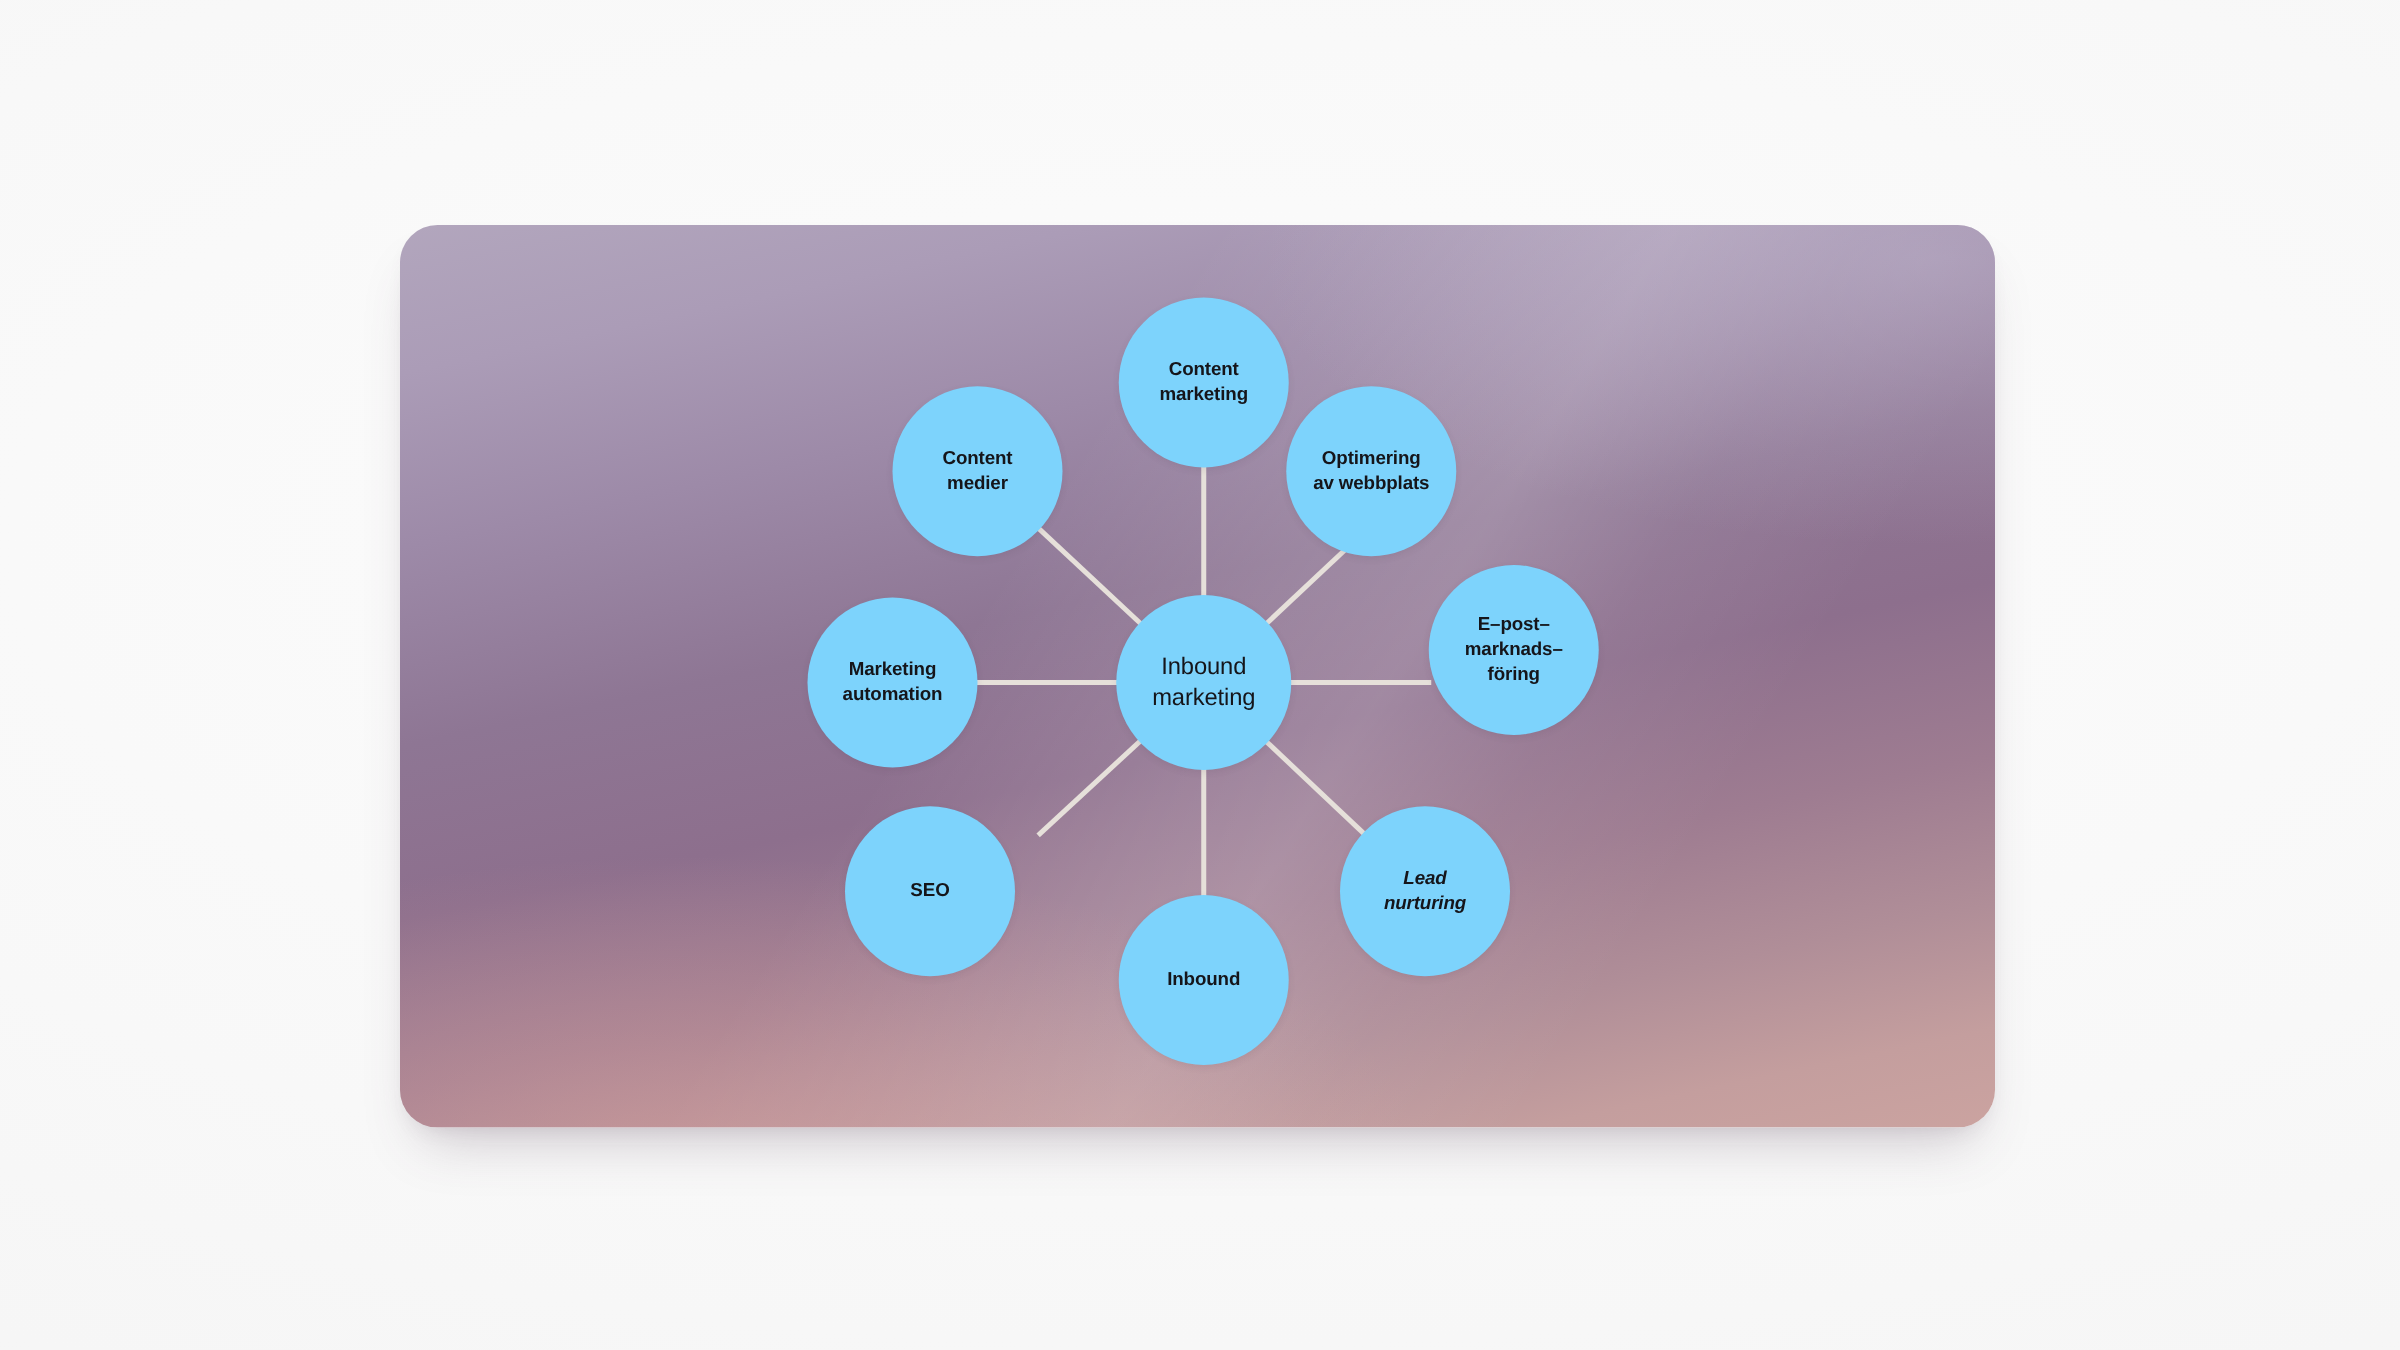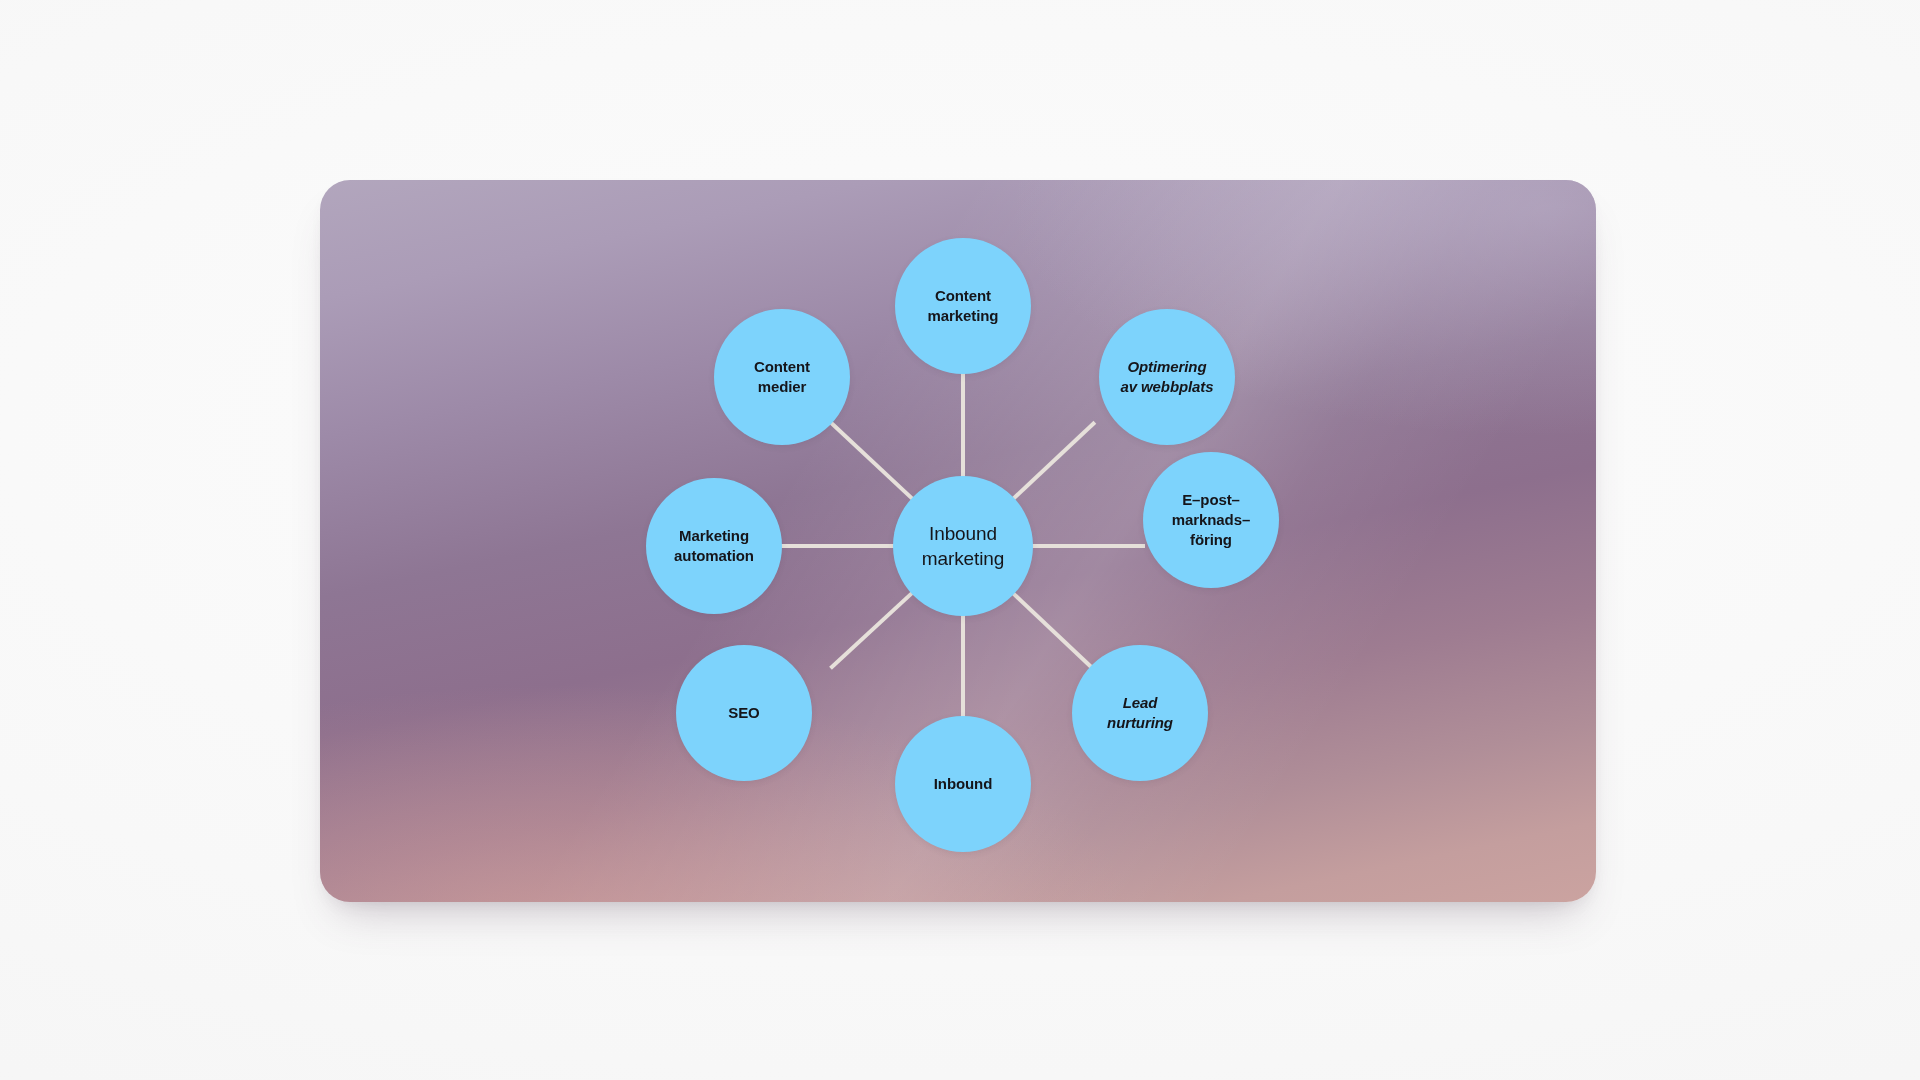--- a/index.html
+++ b/index.html
@@ -110,21 +110,21 @@
         <line x1="963" y1="614" x2="963" y2="718" stroke="#e6e0da" stroke-width="4" stroke-linecap="butt"></line>
         <line x1="913.0227811172456" y1="592.1115776432043" x2="830.5073006803204" y2="668.2446452286547" stroke="#e6e0da" stroke-width="4" stroke-linecap="butt"></line>
         <line x1="895" y1="546" x2="780" y2="546" stroke="#e6e0da" stroke-width="4" stroke-linecap="butt"></line>
         <line x1="913.2973743184403" y1="499.59257602108516" x2="830.2407837497491" y2="422.0424997442409" stroke="#e6e0da" stroke-width="4" stroke-linecap="butt"></line>
       </svg>
     <div id="nodes">
         <div class="node" style="left: 895px; top: 238px; width: 136px; height: 136px;">
           <span class="node-label">Content
 marketing</span>
         </div>
-        <div class="node" style="left: 1099px; top: 309px; width: 136px; height: 136px; font-style: italic;">
+        <div class="node" style="left: 1029px; top: 309px; width: 136px; height: 136px;">
           <span class="node-label">Optimering
 av webbplats</span>
         </div>
         <div class="node" style="left: 1143px; top: 452px; width: 136px; height: 136px; text-align: center;">
           <span class="node-label">E–post–
 marknads–
 föring</span>
         </div>
         <div class="node" style="left: 1072px; top: 645px; width: 136px; height: 136px; font-style: italic;">
           <span class="node-label">Lead

